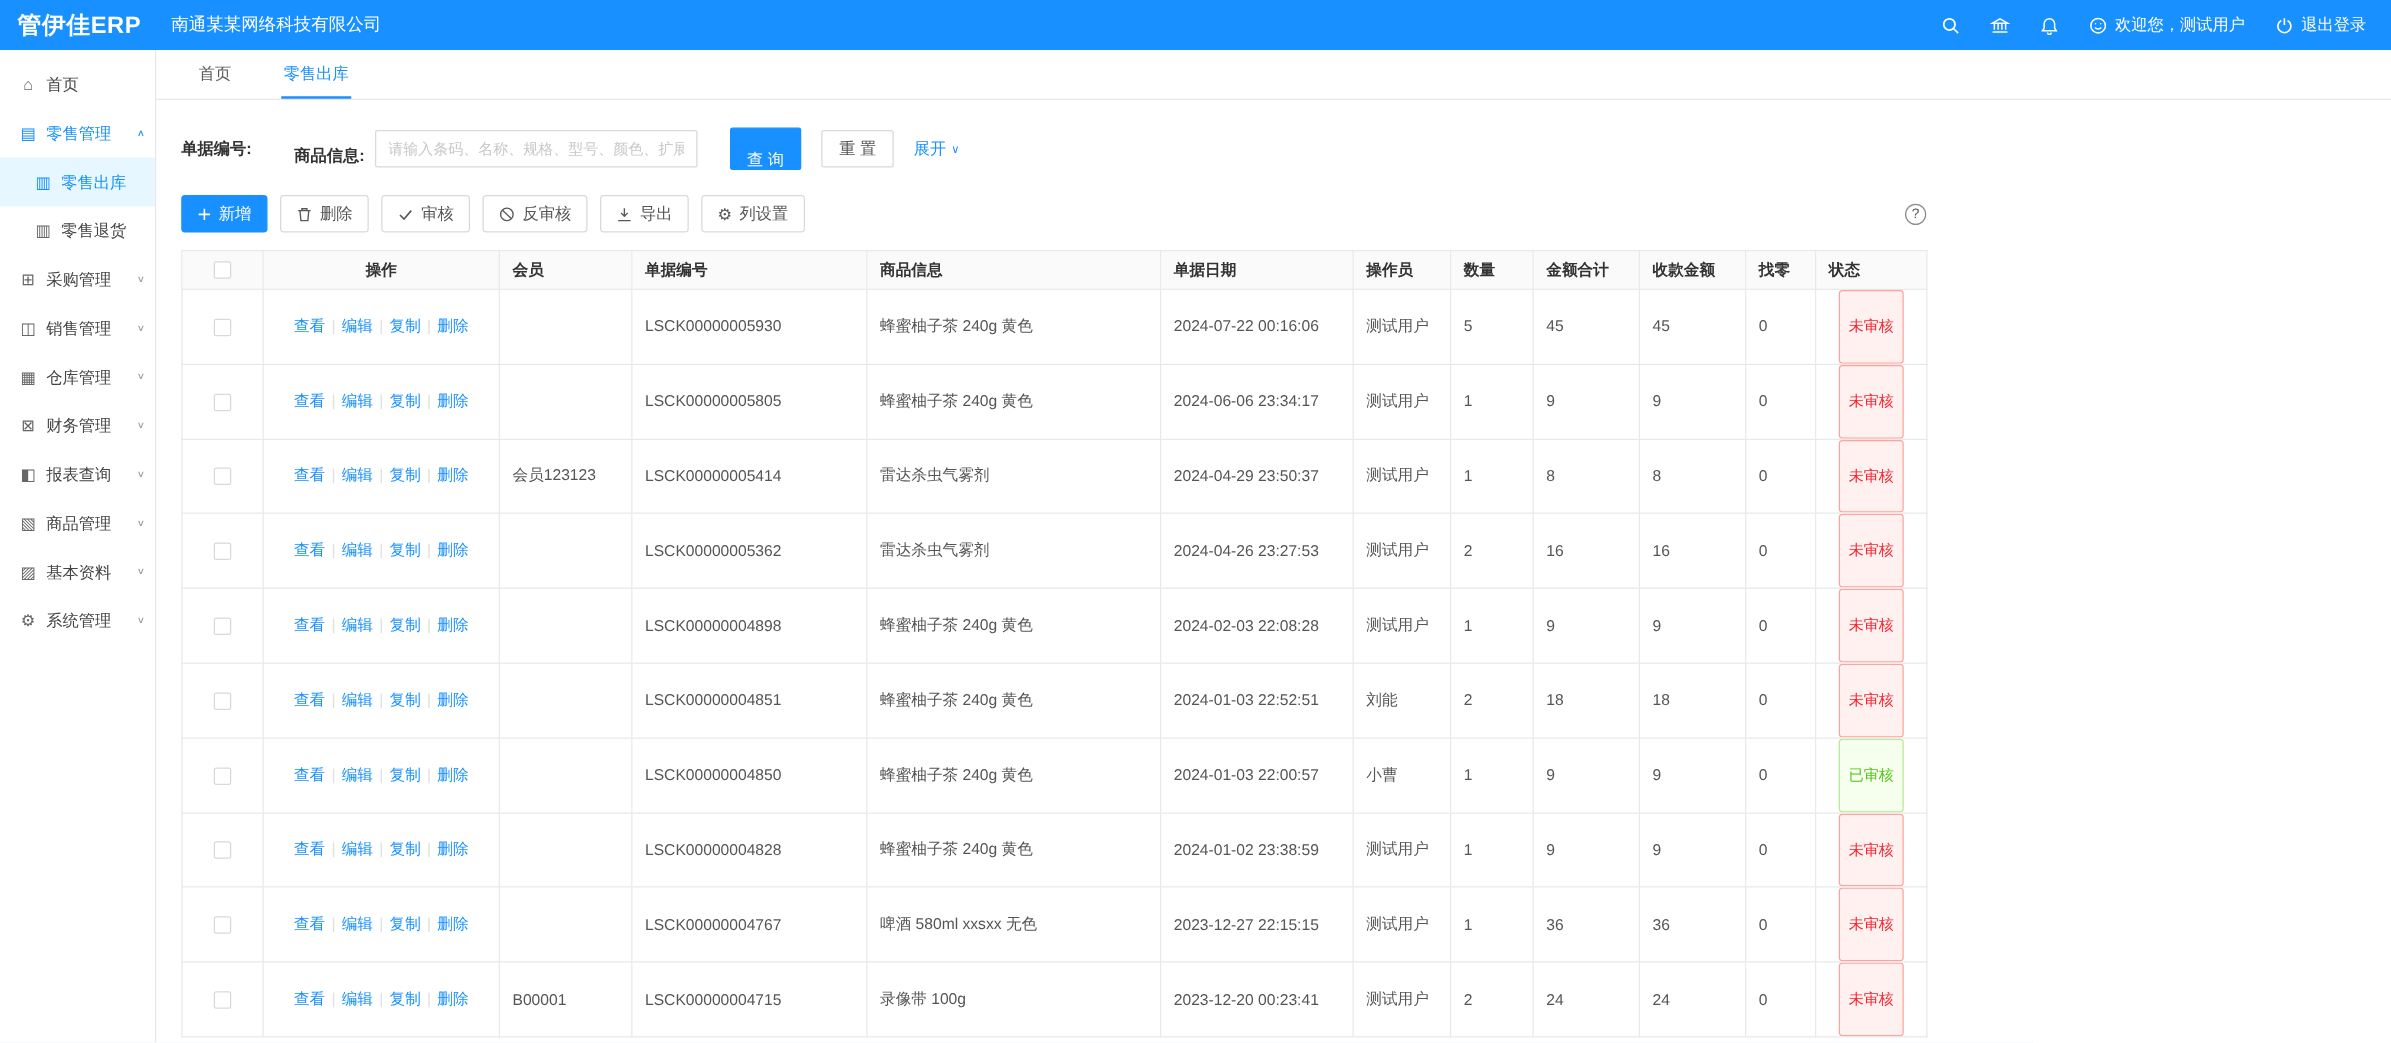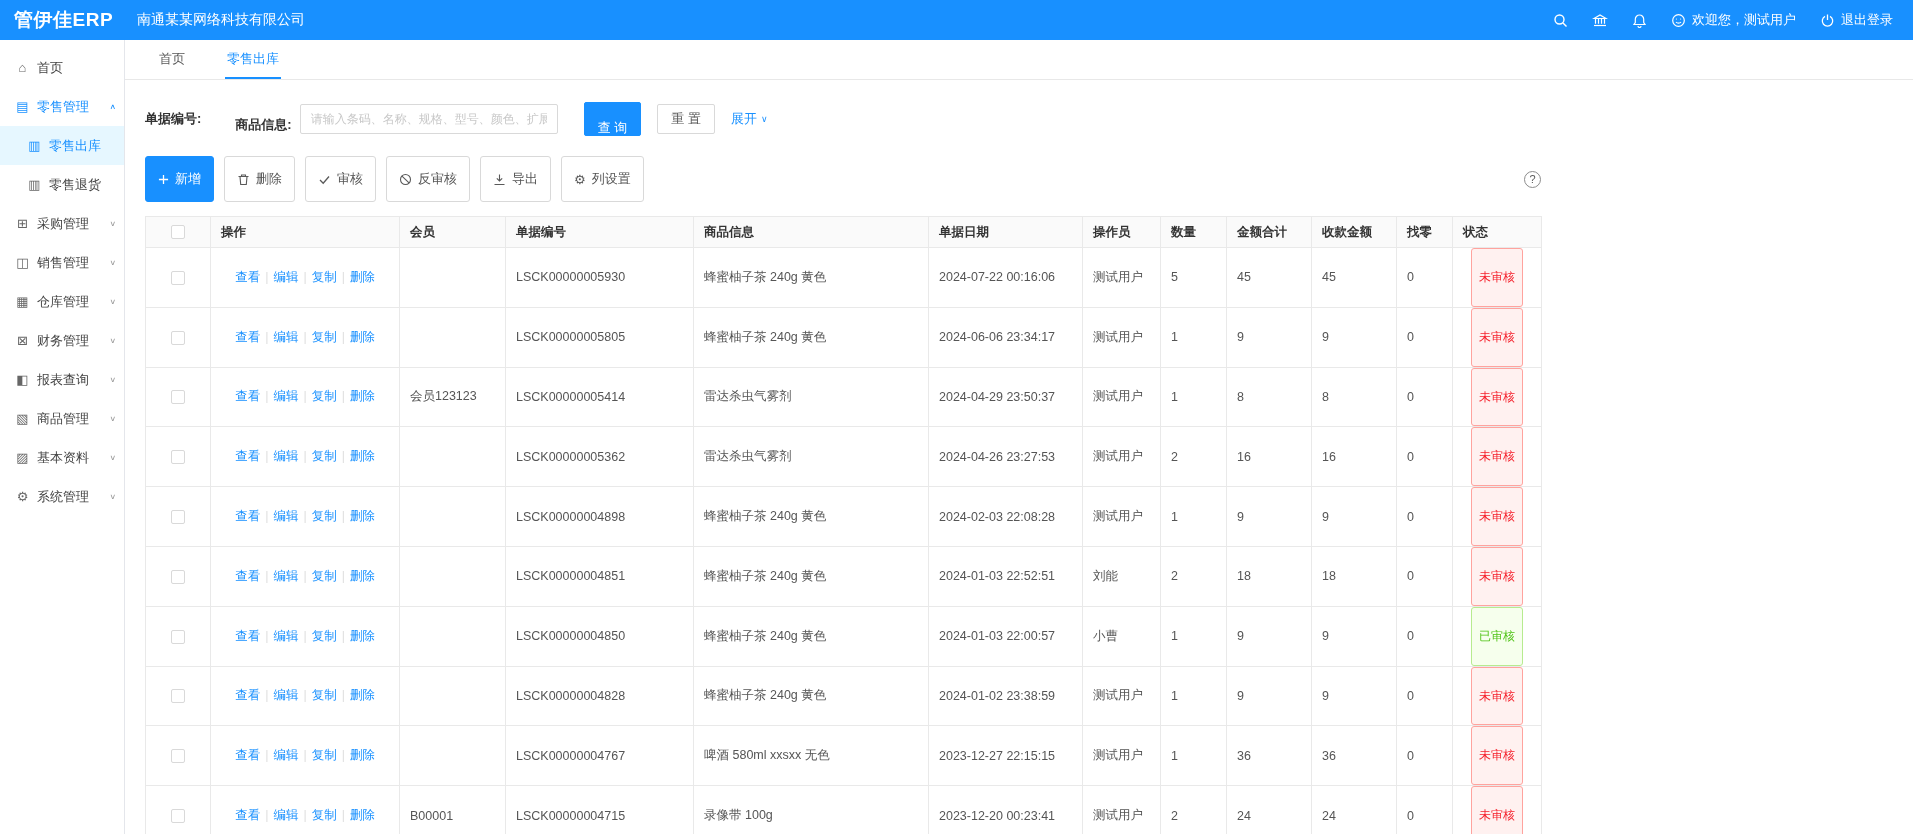--- a/index.html
+++ b/index.html
@@ -41,21 +41,21 @@
   .f-input { width:258px; height:30px; border:1px solid #d9d9d9; border-radius:2px; padding:0 10px; font-size:12px; color:#333; font-family:inherit; outline:none; }
   .f-input::placeholder { color:#c8c8c8; }
   .date-range { width:258px; height:30px; border:1px solid #d9d9d9; border-radius:2px; display:flex; align-items:center; justify-content:center; gap:18px; color:#c8c8c8; font-size:12px; cursor:text; }
   .btn-primary { height:30px; padding:16px 13px; background:#1890ff; color:#fff; border:1px solid #1890ff; border-radius:2px; font-size:13px; cursor:pointer; font-family:inherit; }
   .btn-plain { height:30px; padding:0 13px; background:#fff; color:#555; border:1px solid #d9d9d9; border-radius:2px; font-size:13px; cursor:pointer; margin-left:16px; font-family:inherit; }
   .expand-link { color:#1890ff; margin-left:16px; cursor:pointer; display:flex; align-items:center; gap:4px; }
   .expand-link .caret { font-size:9px; }
 
   
   .toolbar { display:flex; align-items:center; gap:10px; margin-bottom:14px; width:1396px; }
-  .tb-btn { height:46px; padding:0 12px; display:flex; align-items:center; gap:6px; background:#fff; border:1px solid #d9d9d9; border-radius:3px; font-size:13px; color:#555; cursor:pointer; font-family:inherit; }
+  .tb-btn { height:30px; padding:0 12px; display:flex; align-items:center; gap:6px; background:#fff; border:1px solid #d9d9d9; border-radius:3px; font-size:13px; color:#555; cursor:pointer; font-family:inherit; }
   .tb-btn.blue { background:#1890ff; border-color:#1890ff; color:#fff; }
   .tb-btn svg { display:block; }
   .gear-glyph { font-size:13px; color:#595959; line-height:1; }
   .help-circle { margin-left:auto; width:17px; height:17px; border:1px solid #8c8c8c; border-radius:50%; color:#595959; font-size:11px; display:flex; align-items:center; justify-content:center; cursor:pointer; }
 
   
   table { border-collapse:collapse; table-layout:fixed; width:1396px; font-size:12.5px; }
   th, td { border:1px solid #e9e9e9; padding:0 10px; text-align:left; color:#555; overflow:hidden; white-space:nowrap; }
   th { height:31px; background:#fafafa; font-weight:bold; color:#333; }
   td { height:39px; }
@@ -260,21 +260,21 @@
           <span class="gear-glyph">⚙</span>
           <span>列设置</span>
         </button>
         <span class="help-circle">?</span>
       </div>
 
       <table>
         <thead>
             <tr>
               <th class="cb-cell"><span class="cb"></span></th>
-              <th style="width:189px;text-align:left;">操作</th>
+              <th style="width:189px;text-align:center;">操作</th>
               <th style="width:106px;">会员</th>
               <th style="width:188px;">单据编号</th>
               <th style="width:235px;">商品信息</th>
               <th style="width:154px;">单据日期</th>
               <th style="width:78px;">操作员</th>
               <th style="width:66px;">数量</th>
               <th style="width:85px;">金额合计</th>
               <th style="width:85px;">收款金额</th>
               <th style="width:56px;">找零</th>
               <th style="width:89px;">状态</th>

